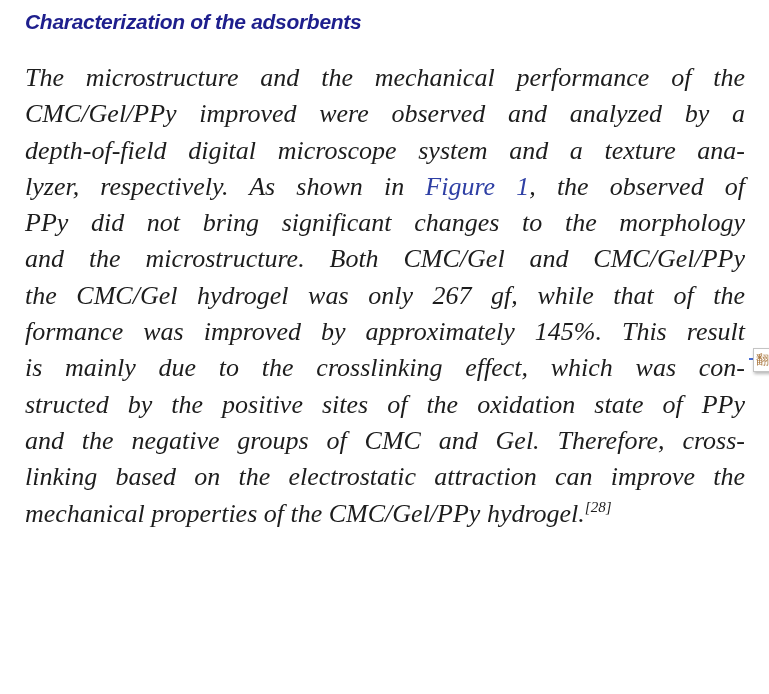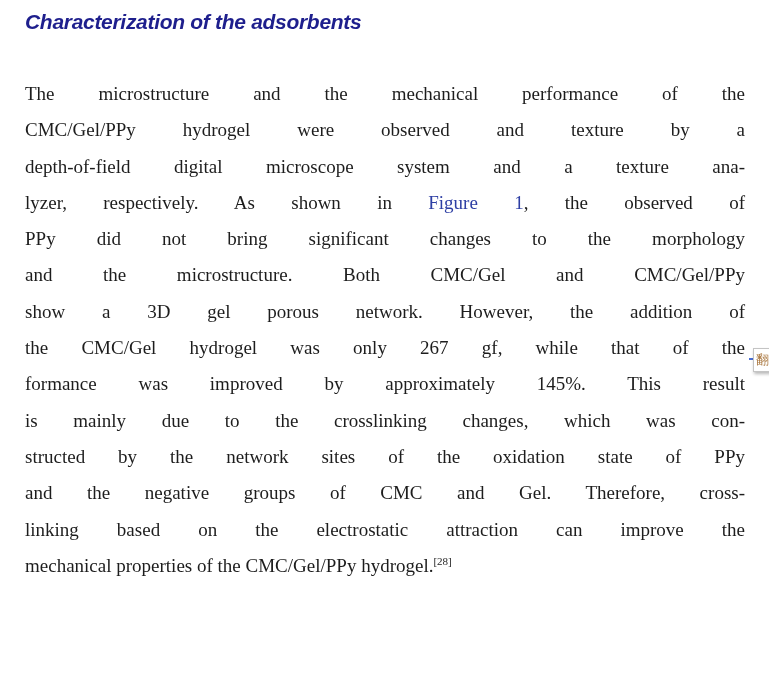--- a/index.html
+++ b/index.html
@@ -27,25 +27,26 @@
     font-weight: bold;
     font-style: italic;
     font-size: 21px;
     letter-spacing: -0.3px;
     color: var(--heading);
     white-space: nowrap;
   }
   .para {
     position: absolute;
     left: 25px;
-    top: 76px;
+    top: 60px;
     width: 720px;
-    font-size: 19px;
+    font-size: 26px;
     line-height: 36.3px;
     color: var(--body);
+    font-style: italic;
   }
   .line {
     text-align: justify;
     text-align-last: left;
     white-space: normal;
   }
   .line.just {
     text-align-last: justify;
   }
   .ref-link {
@@ -88,30 +89,29 @@
 </style>
 </head>
 <body>
 
 <div class="page">
 
   <h2 class="heading">Characterization of the adsorbents</h2>
 
   <div class="para" id="para">
       <div class="line just"><span>The microstructure and the mechanical performance of the</span></div>
-      <div class="line just"><span>CMC/Gel/PPy hydrogel were observed and texture by a</span></div>
+      <div class="line just"><span>CMC/Gel/PPy improved were observed and analyzed by a</span></div>
       <div class="line just"><span>depth-of-field digital microscope system and a texture ana-</span></div>
       <div class="line just"><span>lyzer, respectively. As shown in </span><a class="ref-link" href="#">Figure 1</a><span>, the observed of</span></div>
       <div class="line just"><span>PPy did not bring significant changes to the morphology</span></div>
       <div class="line just"><span>and the microstructure. Both CMC/Gel and CMC/Gel/PPy</span></div>
-      <div class="line just"><span>show a 3D gel porous network. However, the addition of</span></div>
       <div class="line just"><span>the CMC/Gel hydrogel was only 267 gf, while that of the</span></div>
       <div class="line just"><span>formance was improved by approximately 145%. This result</span></div>
-      <div class="line just"><span>is mainly due to the crosslinking changes, which was con-</span></div>
-      <div class="line just"><span>structed by the network sites of the oxidation state of PPy</span></div>
+      <div class="line just"><span>is mainly due to the crosslinking effect, which was con-</span></div>
+      <div class="line just"><span>structed by the positive sites of the oxidation state of PPy</span></div>
       <div class="line just"><span>and the negative groups of CMC and Gel. Therefore, cross-</span></div>
       <div class="line just"><span>linking based on the electrostatic attraction can improve the</span></div>
       <div class="line"><span>mechanical properties of the CMC/Gel/PPy hydrogel.</span><sup class="citation">[28]</sup></div>
     </div>
 
   <div class="cursor-tick"></div>
 
   <div class="translate-popup">
     <span class="glyph">翻</span>
   </div>

